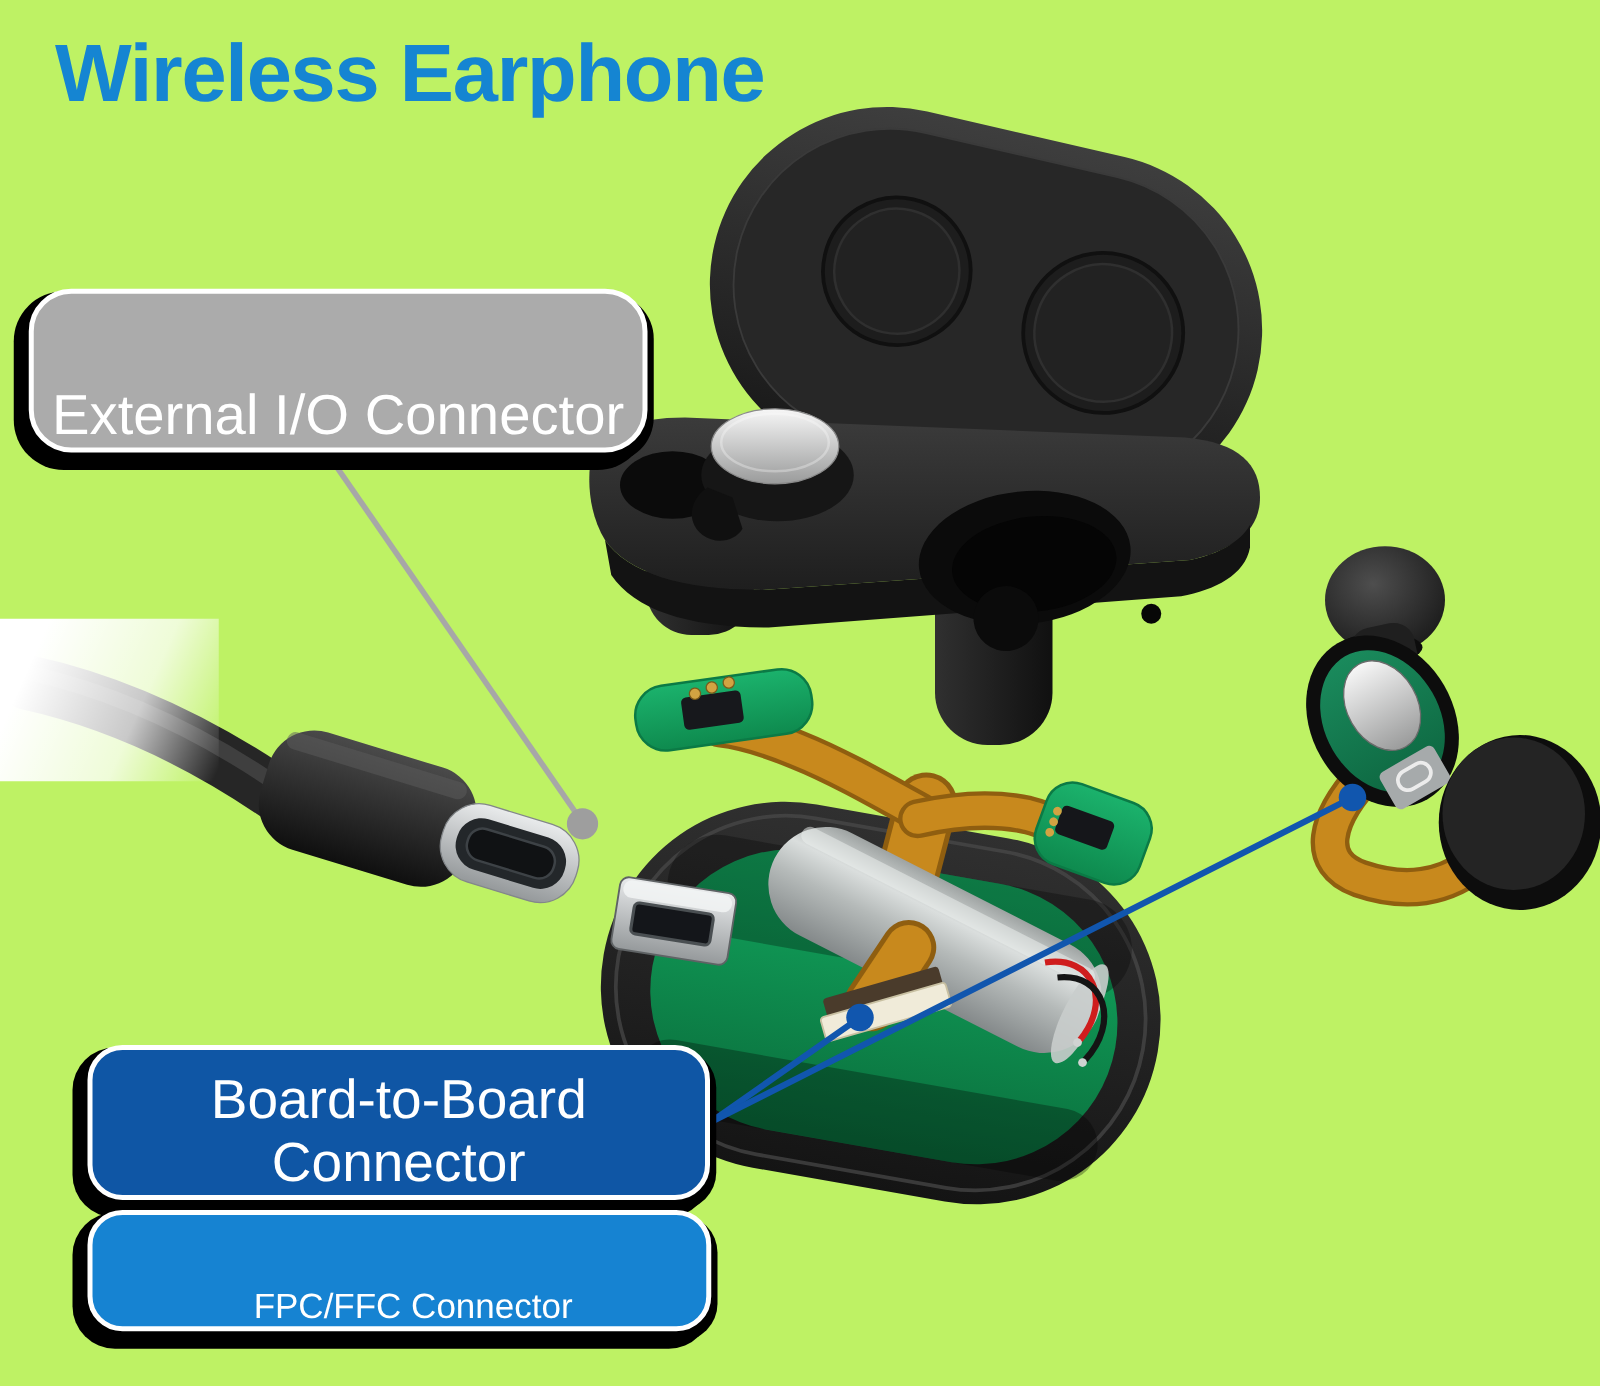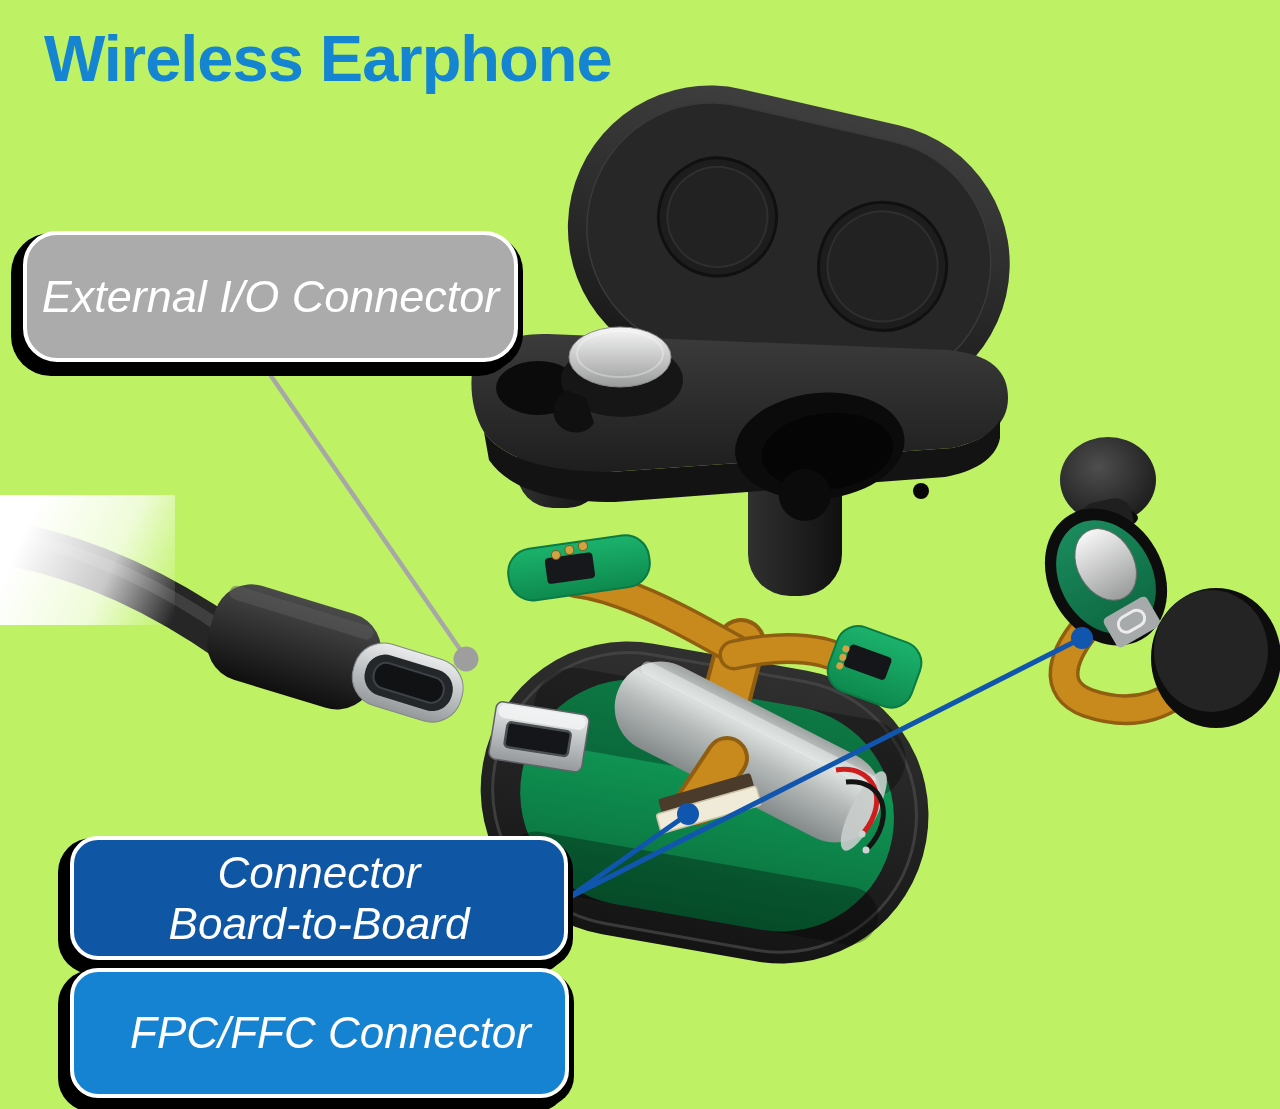--- a/index.html
+++ b/index.html
@@ -7,37 +7,36 @@
     position:relative;width:1280px;height:1109px;background:#bef264;
     overflow:hidden;font-family:"Liberation Sans", sans-serif;
   }
   .stage svg{position:absolute;left:0;top:0;}
   .page-title{
     position:absolute;left:44px;top:26px;
     font-size:65px;font-weight:700;letter-spacing:-1px;line-height:1;
     color:var(--title-blue,#1585D2);
   }
   .callout{
-    position:absolute;display:flex;flex-direction:column;align-items:center;justify-content:center;
+    position:absolute;display:flex;flex-direction:column;align-items:center;justify-content:flex-end;
     color:#ffffff;text-align:center;box-sizing:border-box;
     border:4px solid #ffffff;
     box-shadow:-6px 8px 0 6px #000, 3px 6px 0 2px #000;
-    font-style:italic;
   }
   .callout-gray{
     left:23px;top:231px;width:495px;height:131px;border-radius:34px;
     background:var(--label-gray,#ABABAB);font-size:45px;
   }
   .callout-dark{
     left:70px;top:836px;width:498px;height:124px;border-radius:28px;
     background:var(--dark-blue,#0F56A5);font-size:44px;line-height:51px;
   }
   .callout-light{
-    left:70px;top:968px;width:499px;height:130px;border-radius:28px;
-    background:var(--light-blue,#1683D2);font-size:44px;padding-left:22px;
+    left:70px;top:968px;width:499px;height:97px;border-radius:28px;
+    background:var(--light-blue,#1683D2);font-size:28px;padding-left:22px;
   }
 </style>
 </head>
 <body>
 
 <div class="stage">
 
   <svg width="1280" height="1109" viewBox="0 0 1280 1109">
     <defs>
       <linearGradient id="lidGrad" x1="0" y1="0" x2="0" y2="1">
@@ -235,21 +234,21 @@
     </g>
   </svg>
 
   <div class="page-title">Wireless Earphone</div>
 
   <div class="callout callout-gray">
     <span>External I/O Connector</span>
   </div>
 
   <div class="callout callout-dark">
+    <span>Board-to-Board</span>
     <span>Connector</span>
-    <span>Board-to-Board</span>
   </div>
 
   <div class="callout callout-light">
     <span>FPC/FFC Connector</span>
   </div>
 
 </div>
 
 </body></html>

